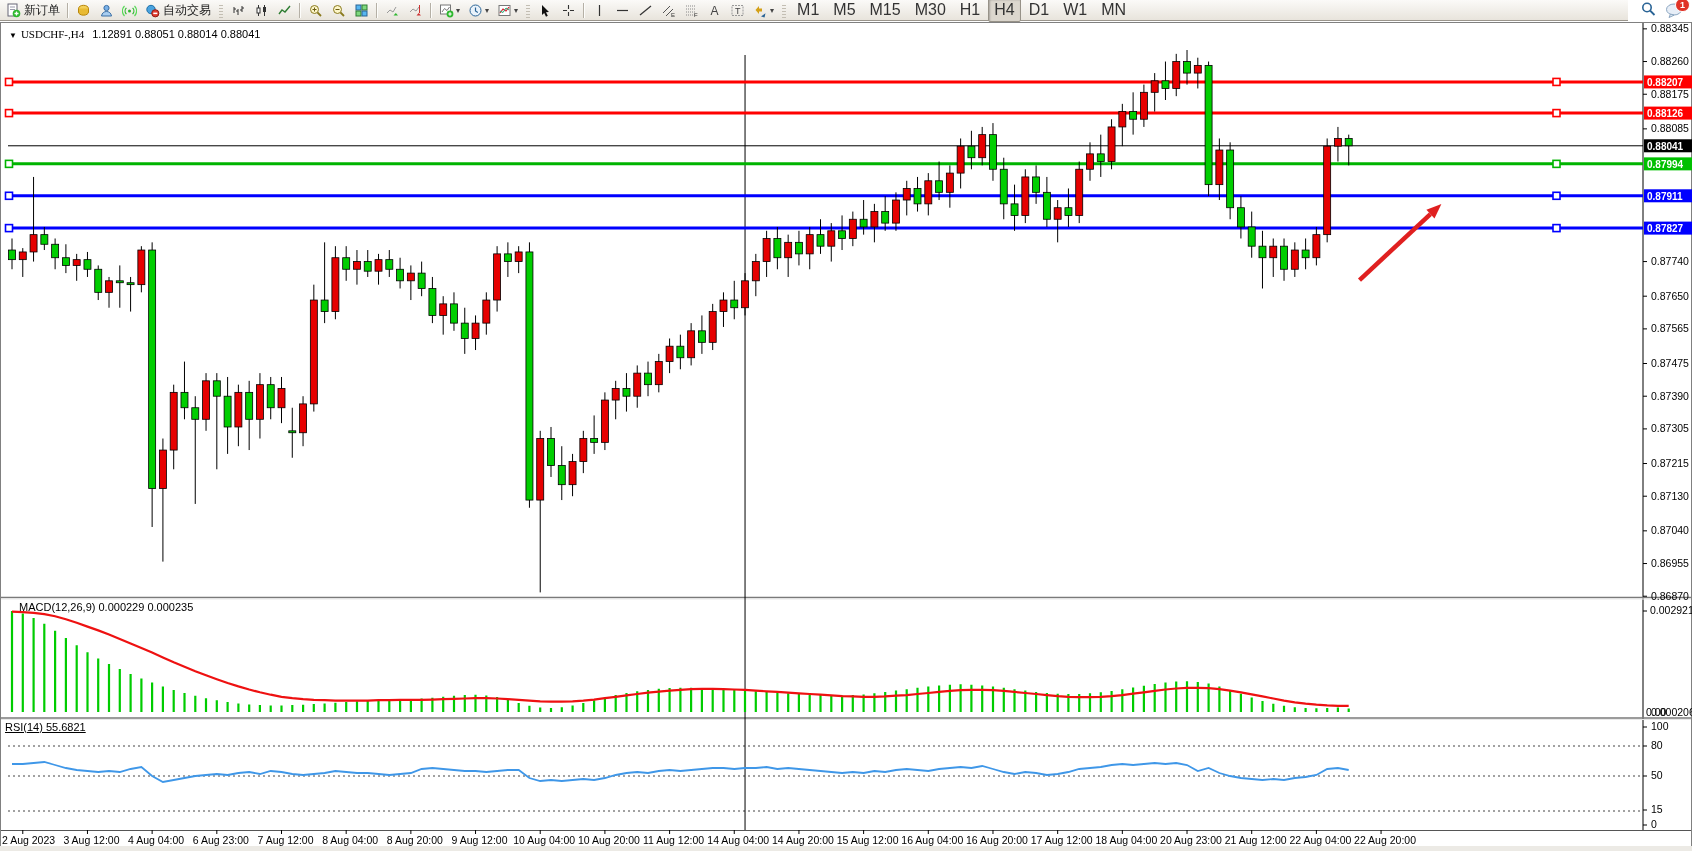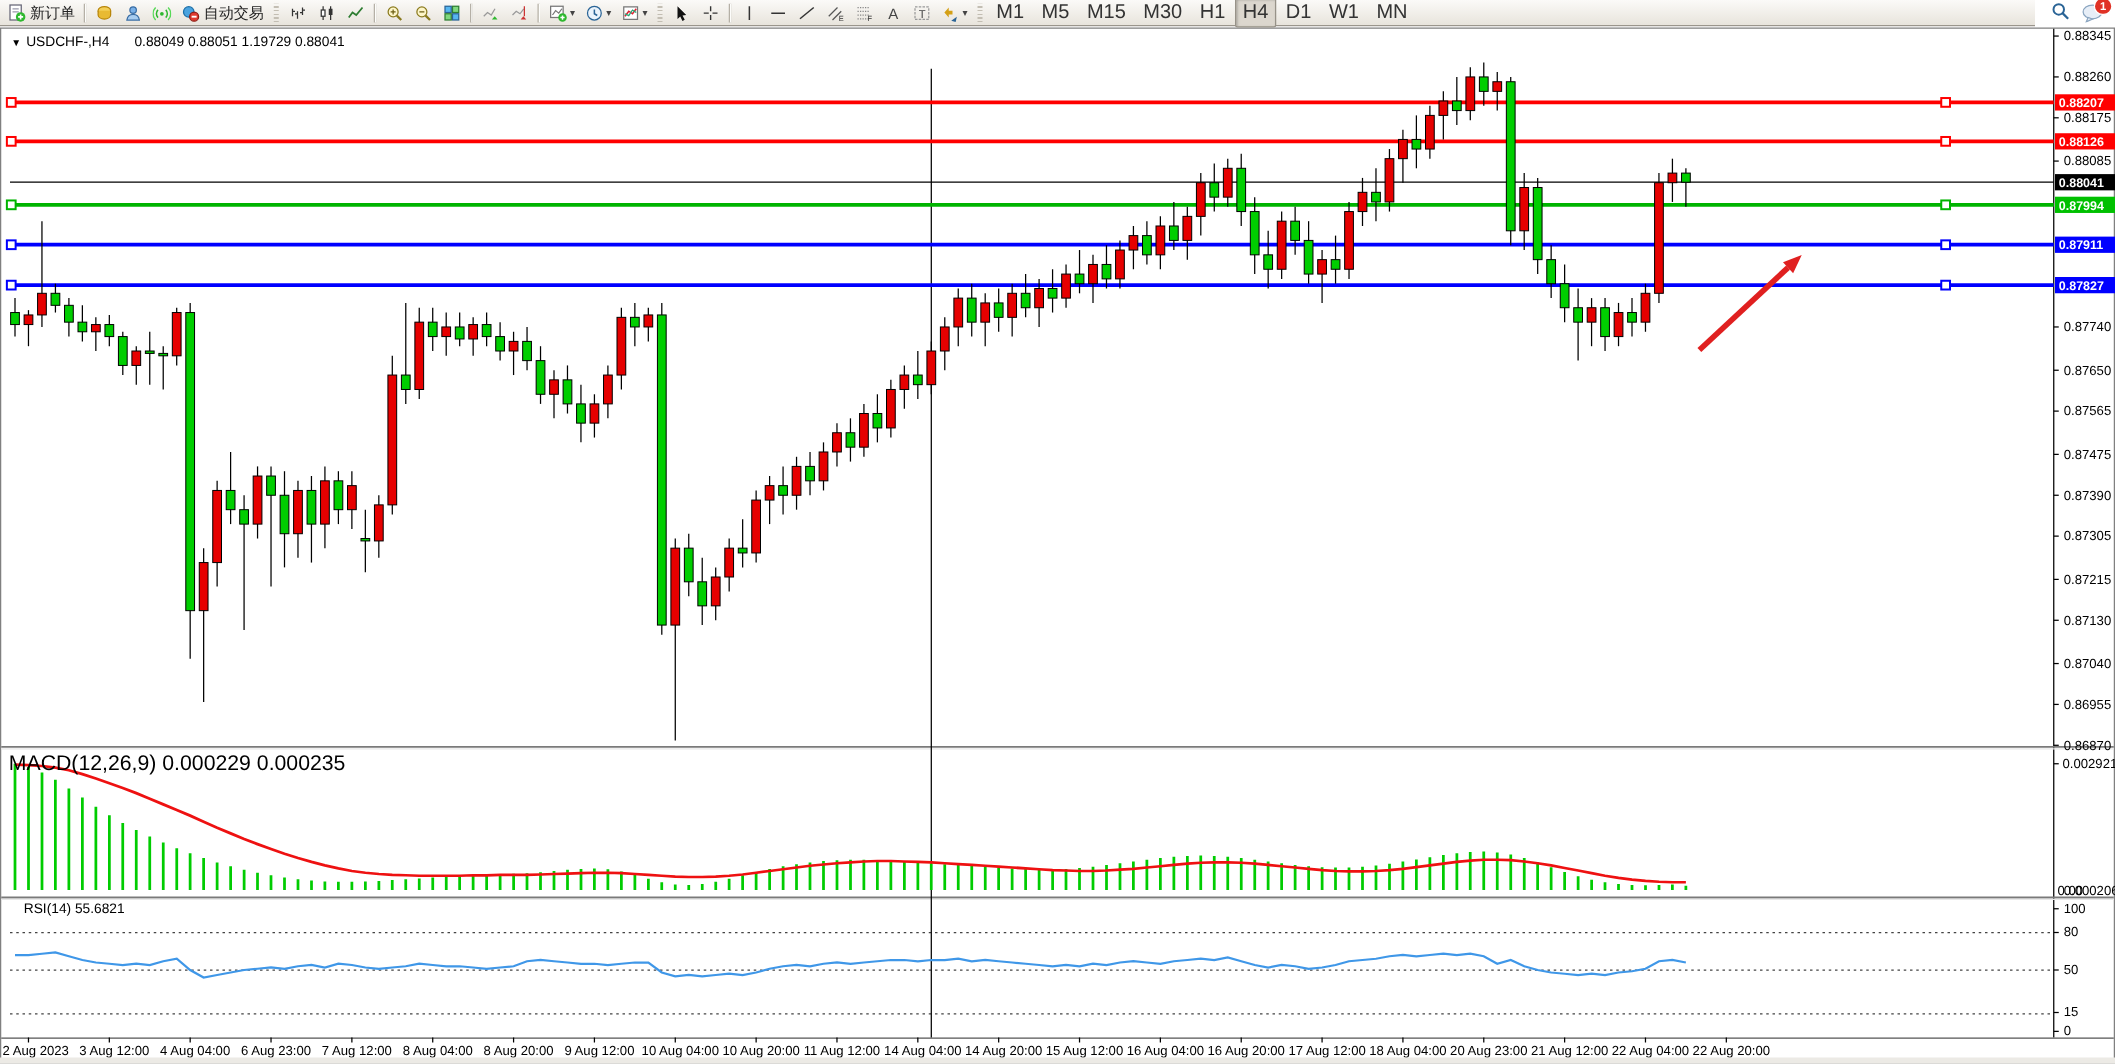--- a/index.html
+++ b/index.html
@@ -11,23 +11,23 @@
   .tbtn .caret{font-size:8px;color:#444;margin-left:2px;}
   .sep{width:1px;height:15px;background:#b5b0a6;border-right:1px solid #fdfdfb;margin:0 3px;}
   .grip{width:4px;height:15px;margin:0 4px;background:repeating-linear-gradient(0deg,#c3beb3 0 1px,transparent 1px 3px);}
   .tf{font-size:16px;color:#333;padding:2px 5px;margin:0 1px;border:1px solid transparent;border-radius:2px;}
   .tf.active{background:#dcd7ce;border:1px solid #979288;box-shadow:inset 1px 1px 2px rgba(0,0,0,.25);text-align:right;}
   #tb-right{position:absolute;right:8px;top:1px;display:flex;align-items:center;gap:8px;}
   .badge{position:absolute;right:-6px;top:-4px;background:#e03226;color:#fff;font-size:9px;font-weight:bold;border-radius:8px;padding:1px 4px;border:1px solid #fff;}
   
   #chart-header{position:absolute;left:9px;top:28px;font-size:11px;color:#000;z-index:3;}
   #chart-header .tri{font-size:8px;margin-right:4px;}
-  #chart-header b{font-weight:normal;margin-right:20px;}
-  #macd-label{position:absolute;left:7px;top:601px;font-size:17px;color:#000;z-index:3;}
-  #rsi-label{position:absolute;left:19px;top:721px;font-size:11px;color:#000;z-index:3;}
+  #chart-header b{font-weight:normal;margin-right:8px;font-family:Liberation Serif, serif;}
+  #macd-label{position:absolute;left:19px;top:601px;font-size:11px;color:#000;z-index:3;}
+  #rsi-label{position:absolute;left:5px;top:721px;font-size:11px;color:#000;z-index:3;text-decoration:underline;}
   svg text{font-family:"Liberation Sans",sans-serif;}
   #bottom-strip{position:absolute;left:0;bottom:0;width:1692px;height:5px;background:#eceae5;z-index:2;}
 </style>
 </head>
 <body>
 
 <div id="app">
   <div id="toolbar">
       <div class="tbtn">
         <span style="display: inline-flex;">
@@ -930,18 +930,18 @@
       <text x="1320.3799999999999" y="844" font-size="10.5" fill="#000" text-anchor="middle">22 Aug 04:00</text>
       <line x1="1381.06" y1="830" x2="1381.06" y2="834" stroke="#000"></line>
       <text x="1385.06" y="844" font-size="10.5" fill="#000" text-anchor="middle">22 Aug 20:00</text>
       <g>
         <line x1="1359.5" y1="280.0342972427684" x2="1430.4419893395589" y2="214.08331621636353" stroke="#e02020" stroke-width="4.5"></line>
         <polygon points="1441.4,203.9 1434.5,218.5 1426.4,209.7" fill="#e02020"></polygon>
       </g>
     </svg>
 
   <div id="chart-header">
-    <span class="tri">▼</span><b>USDCHF-,H4</b><span>0.88049 0.88051 1.19729 0.88041</span>
+    <span class="tri">▼</span><b>USDCHF-,H4</b><span>1.12891 0.88051 0.88014 0.88041</span>
   </div>
   <div id="macd-label">MACD(12,26,9) 0.000229 0.000235</div>
   <div id="rsi-label">RSI(14) 55.6821</div>
   <div id="bottom-strip"></div>
 </div>
 
 </body></html>

